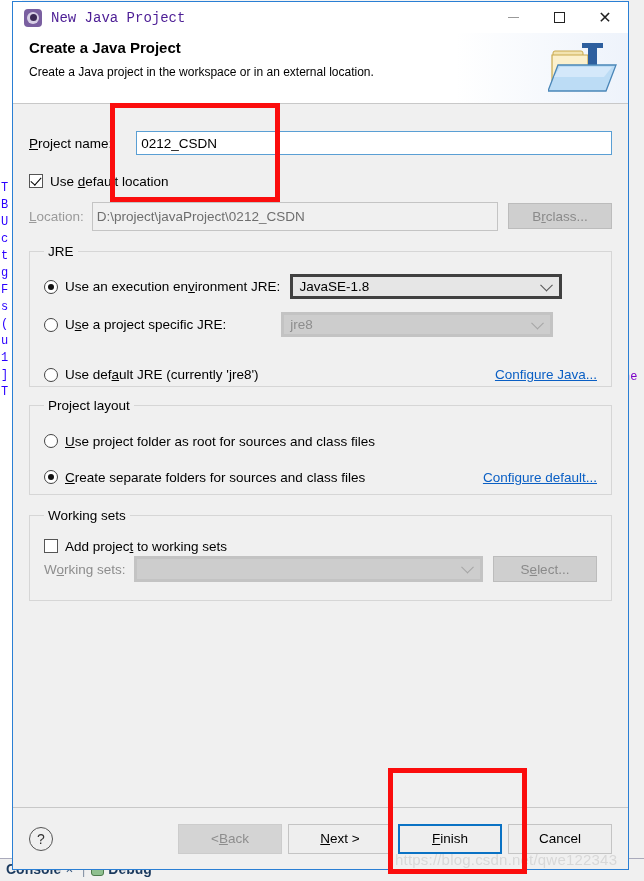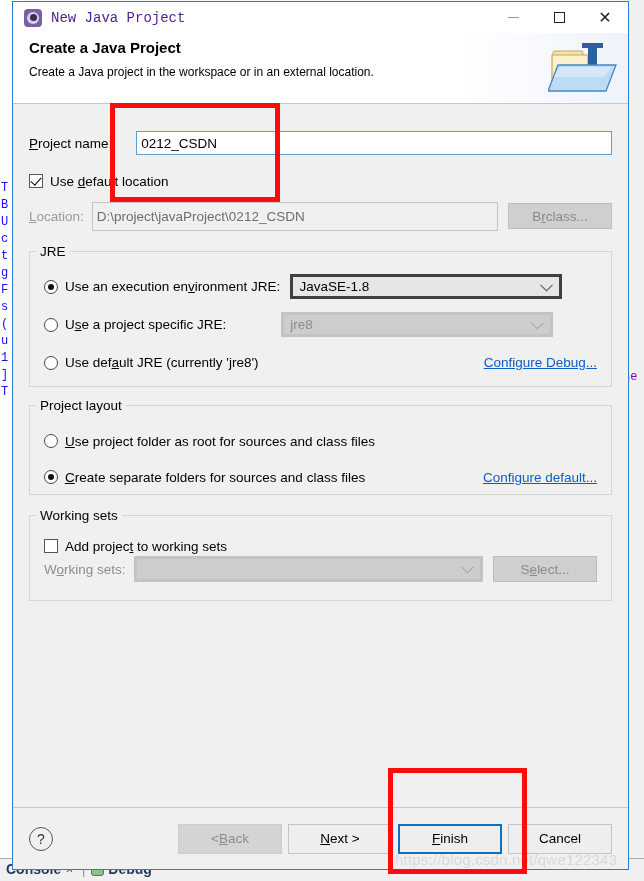--- a/index.html
+++ b/index.html
@@ -310,21 +310,21 @@
   
   .group {
     border: 1px solid #d6d6d6;
     position: relative;
     box-sizing: border-box;
     padding: 0 14px;
   }
   .group-title {
     position: absolute;
     top: -8px;
-    left: 6px;
+    left: 14px;
     background: #f0f0f0;
     padding: 0 4px;
     font-size: 13.5px;
     color: #000;
   }
   #jre-group {
     margin-top: 22px;
     height: 136px;
   }
   #layout-group {
@@ -387,21 +387,21 @@
     color: #0a5fc4;
     text-decoration: underline;
     font-size: 13.5px;
     white-space: nowrap;
   }
 
   #jre-row1 { margin-top: 22px; height: 25px; }
   #jre-combo-ee { width: 272px; margin-left: 10px; flex: none; }
   #jre-row2 { margin-top: 13px; height: 25px; }
   #jre-combo-specific { width: 272px; margin-left: 55px; flex: none; }
-  #jre-row3 { margin-top: 13px; height: 25px; justify-content: space-between; }
+  #jre-row3 { margin-top: 25px; height: 25px; justify-content: space-between; }
 
   #layout-row1 { margin-top: 24px; height: 22px; }
   #layout-row2 { margin-top: 14px; height: 22px; justify-content: space-between; }
 
   #ws-row1 { margin-top: 20px; height: 20px; }
   #ws-row2 { margin-top: 0; height: 26px; }
   #ws-label { font-size: 13.5px; color: #8d8d8d; margin-right: 8px; white-space: nowrap; }
   #ws-combo { flex: 1; height: 26px; }
   #ws-select-button { width: 104px; margin-left: 10px; flex: none; }
 
@@ -589,21 +589,21 @@
         </div>
       </div>
 
       <div class="row" id="jre-row3">
         <div class="row">
           <div class="radio"></div>
           <div class="opt-label">
             <span>Use def</span><span class="u">a</span><span>ult JRE (currently 'jre8')</span>
           </div>
         </div>
-        <a class="link">Configure Debug...</a>
+        <a class="link">Configure Java...</a>
       </div>
     </div>
 
     <div class="group" id="layout-group">
       <div class="group-title">Project layout</div>
 
       <div class="row" id="layout-row1">
         <div class="radio"></div>
         <div class="opt-label">
           <span class="u">U</span><span>se project folder as root for sources and class files</span>

